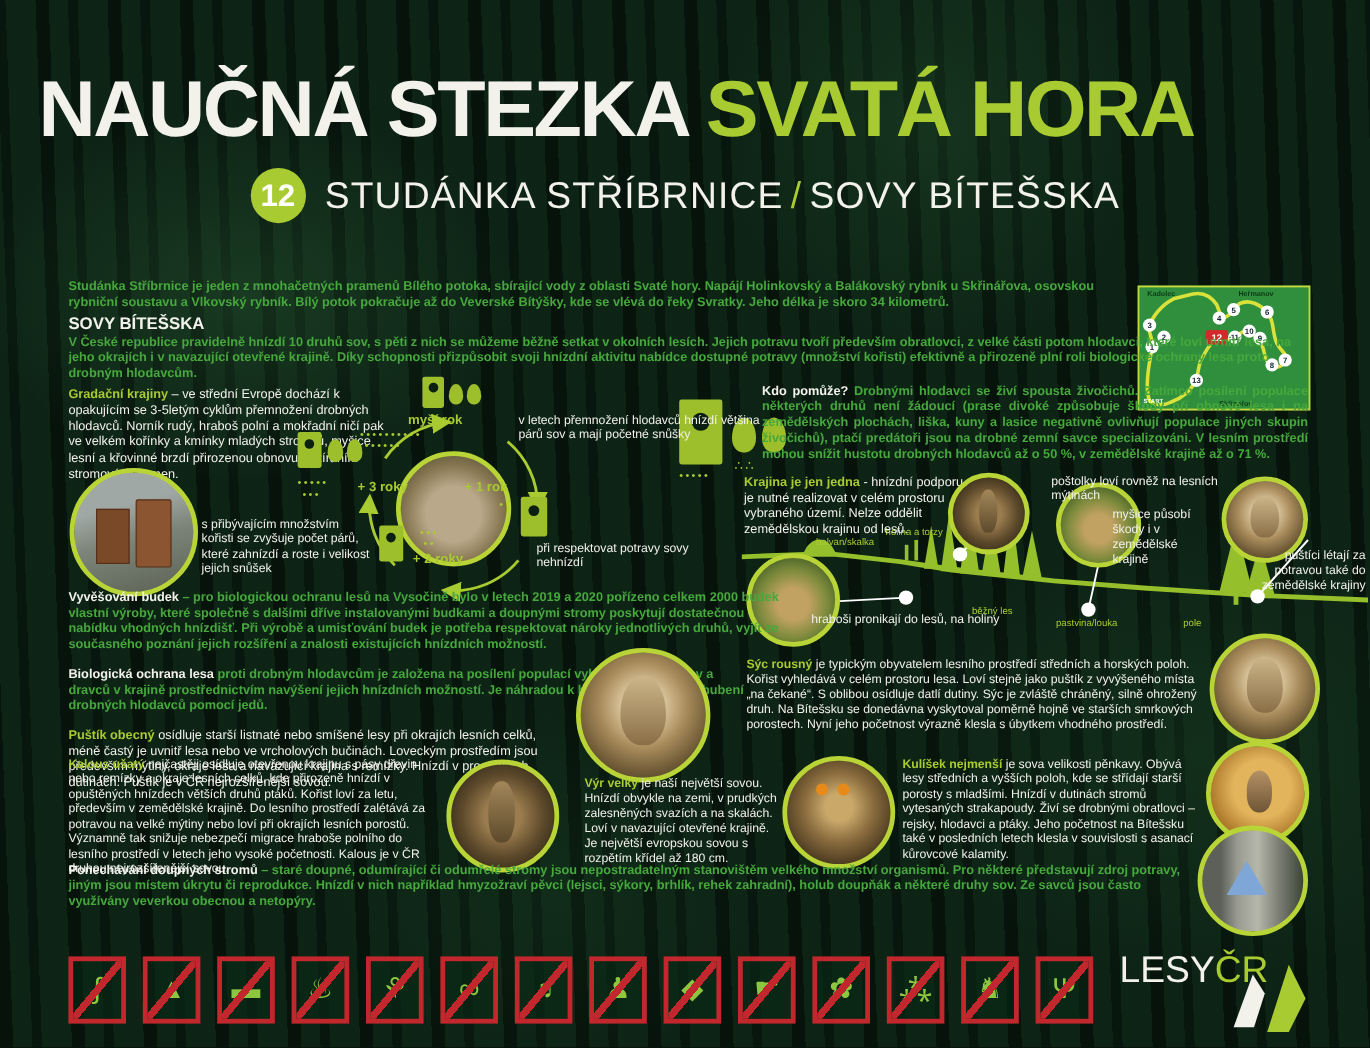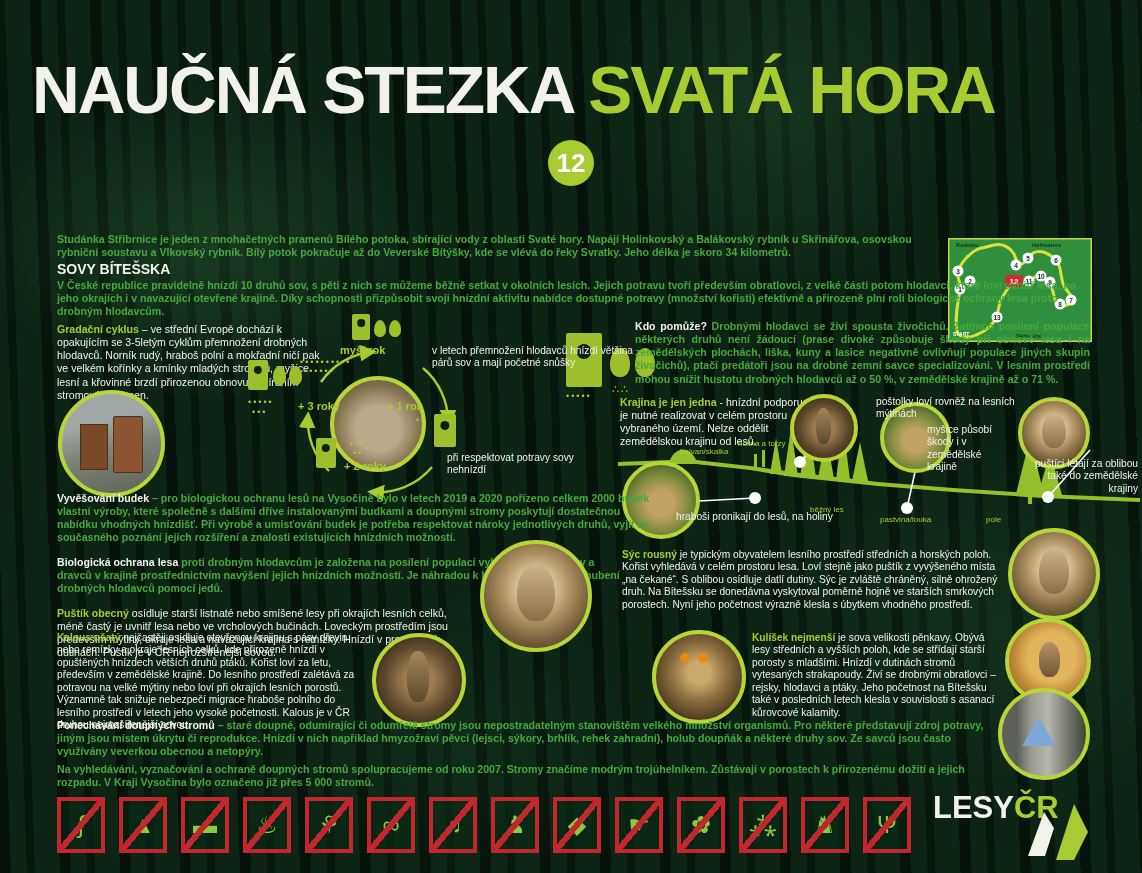--- a/index.html
+++ b/index.html
@@ -54,32 +54,33 @@
     transform:translateX(-50%);background:#0c2012;border-radius:50%;}
   .owlshape{background:#9ebf2c;border-radius:50% 50% 44% 44%/58% 58% 40% 40%;}
   .decor{color:#a9cb32;letter-spacing:2px;font-size:9px;line-height:1;}
   
   .sign{width:48px;height:56px;border:4px solid #c1272d;background:rgba(10,42,22,.55);
     box-sizing:border-box;position:absolute;display:flex;align-items:center;justify-content:center;}
   .sign .g{color:#8dc63f;font-size:24px;line-height:1;}
   .sign::after{content:"";position:absolute;inset:0;
     background:linear-gradient(to bottom right, transparent calc(50% - 3px), #c1272d calc(50% - 3px) calc(50% + 3px), transparent calc(50% + 3px));}
   
-  .logo-txt{font-size:31px;font-weight:bold;letter-spacing:0;}
+  .logo-txt{font-size:31px;font-weight:normal;letter-spacing:0;}
   svg text{font-family:"Liberation Sans",sans-serif;}
 </style>
 </head>
 <body>
 
 <div id="board">
 
   <div class="abs title" style="left:0;top:52px;width:100%;text-align:left;padding-left:32px;"><span class="wh">NAUČNÁ STEZKA </span><span class="ac">SVATÁ HORA</span></div>
 
   <div class="abs subrow" style="left:0;top:140px;">
     <div class="badge">12</div>
+    <div class="subtitle"><span>STUDÁNKA STŘÍBRNICE</span><span class="sep">/</span><span>SOVY BÍTEŠSKA</span></div>
   </div>
 
   <div class="abs body-txt gr b" style="left:57px;top:233px;width:878px;">Studánka Stříbrnice je jeden z mnohačetných pramenů Bílého potoka, sbírající vody z oblasti Svaté hory. Napájí Holinkovský a Balákovský rybník u Skřinářova, osovskou rybniční soustavu a Vlkovský rybník. Bílý potok pokračuje až do Veverské Bítýšky, kde se vlévá do řeky Svratky. Jeho délka je skoro 34 kilometrů.</div>
 
   <svg class="abs" style="left:948px;top:238px;" width="144" height="104" viewBox="0 0 144 104">
     <rect x="0" y="0" width="144" height="104" fill="#2f8f3c" stroke="#c6d93c" stroke-width="3"></rect>
     <path d="M10,96 C6,86 9,68 12,52 C14,44 8,40 10,34 C12,26 20,16 30,11 L46,7 C56,5 62,10 66,16 L69,24 C72,28 76,26 80,20 L85,15 C93,11 102,16 108,22 C114,28 112,40 116,48 C120,56 125,56 123,62 C121,68 114,70 110,66 C104,60 107,52 101,45 C97,39 95,41 92,39 C89,36 86,40 81,43 C76,46 70,46 66,44 C60,48 56,56 52,64 C50,72 50,76 48,80 C44,88 36,94 28,97 C20,101 13,99 10,96 Z" fill="none" stroke="#d9e13b" stroke-width="3"></path>
     <g font-size="6" fill="#0d3a17" font-weight="bold">
       <text x="8" y="9">Kadolec</text>
       <text x="84" y="9">Heřmanov</text>
@@ -112,21 +113,21 @@
       <circle cx="49" cy="79" r="5.5" fill="#fff"></circle>
         <text x="49" y="81.5" font-size="6.5" font-weight="bold" text-anchor="middle" fill="#123">13</text>
       <rect x="57" y="37" width="18" height="12" rx="2" fill="#d22a2a"></rect>
       <text x="66" y="46" font-size="8" font-weight="bold" text-anchor="middle" fill="#fff">12</text>
     </g>
   </svg>
 
   <div class="abs wh b" style="left:57px;top:261px;font-size:14px;">SOVY BÍTEŠSKA</div>
   <div class="abs body-txt gr b" style="left:57px;top:279px;width:1032px;">V České republice pravidelně hnízdí 10 druhů sov, s pěti z nich se můžeme běžně setkat v okolních lesích. Jejich potravu tvoří především obratlovci, z velké části potom hlodavci, které loví uvnitř lesa, na jeho okrajích i v navazující otevřené krajině. Díky schopnosti přizpůsobit svoji hnízdní aktivitu nabídce dostupné potravy (množství kořisti) efektivně a přirozeně plní roli biologické ochrany lesa proto drobným hlodavcům.</div>
 
-  <div class="abs body-txt" style="left:57px;top:323px;width:276px;"><span class="ac b">Gradační cyklus</span><span class="wh"> – ve střední Evropě dochází k opakujícím se 3-5letým cyklům přemnožení drobných hlodavců. Norník rudý, hraboš polní a mokřadní ničí pak ve velkém kořínky a kmínky mladých stromků, myšice lesní a křovinné brzdí přirozenou obnovu požíráním stromových semen.</span></div>
+  <div class="abs body-txt" style="left:57px;top:323px;width:276px;"><span class="ac b">Gradační krajiny</span><span class="wh"> – ve střední Evropě dochází k opakujícím se 3-5letým cyklům přemnožení drobných hlodavců. Norník rudý, hraboš polní a mokřadní ničí pak ve velkém kořínky a kmínky mladých stromků, myšice lesní a křovinné brzdí přirozenou obnovu požíráním stromových semen.</span></div>
 
   <svg class="abs" style="left:285px;top:330px;" width="190" height="186" viewBox="0 0 190 186">
     <defs>
         <marker id="ah" markerWidth="7" markerHeight="7" refX="5" refY="3.5" orient="auto">
       <path d="M0,0 L7,3.5 L0,7 Z" fill="#a9cb32"></path>
         </marker>
       </defs>
     <g fill="none" stroke="#a9cb32" stroke-width="2.4" marker-end="url(#ah)">
       <path d="M138,38 A70,70 0 0 1 163,92"></path>
       <path d="M147,137 A70,70 0 0 1 87,162"></path>
@@ -161,20 +162,21 @@
   <div class="abs owlshape" style="left:289px;top:366px;width:13px;height:19px;"></div>
 
   <div class="abs nestbox" style="left:566px;top:333px;width:36px;height:54px;"></div>
   <div class="abs owlshape" style="left:610px;top:348px;width:20px;height:29px;"></div>
   <div class="abs owlshape" style="left:635px;top:348px;width:20px;height:29px;"></div>
   <div class="abs decor" style="left:612px;top:384px;font-size:11px;">∴∴</div>
   <div class="abs decor" style="left:566px;top:392px;">•••••</div>
 
   <div class="abs wh sm" style="left:432px;top:345px;width:205px;">v letech přemnožení hlodavců hnízdí většina párů sov a mají početné snůšky</div>
   <div class="abs wh sm" style="left:447px;top:452px;width:150px;">při respektovat potravy sovy nehnízdí</div>
+  <div class="abs wh sm" style="left:168px;top:432px;width:140px;">s přibývajícím množstvím kořisti se zvyšuje počet párů, které zahnízdí a roste i velikost jejich snůšek</div>
 
   <div class="abs photo ph-boxes" style="left:58px;top:390px;width:107px;height:107px;"></div>
 
   <div class="abs body-txt b" style="left:635px;top:320px;width:455px;text-align:justify;"><span class="wh">Kdo pomůže?</span><span class="gr"> Drobnými hlodavci se živí spousta živočichů. Zatímco posílení populace některých druhů není žádoucí (prase divoké způsobuje škody při obnově lesa i na zemědělských plochách, liška, kuny a lasice negativně ovlivňují populace jiných skupin živočichů), ptačí predátoři jsou na drobné zemní savce specializováni. V lesním prostředí mohou snížit hustotu drobných hlodavců až o 50 %, v zemědělské krajině až o 71 %.</span></div>
 
   <svg class="abs" style="left:618px;top:390px;" width="522" height="155" viewBox="0 0 522 155">
     <g fill="#95bf2b">
       <path d="M0,72 L52,70 C58,56 72,56 78,70 L132,76 L175,82 L260,92 L335,98 L425,104 L522,108 L522,112 L425,108 L335,102 L260,96 L175,87 L132,80 L78,74 L52,74 L0,76 Z"></path>
       <rect x="136" y="64" width="3" height="13"></rect>
         <rect x="144" y="60" width="3" height="17"></rect>
@@ -211,47 +213,47 @@
 
   <div class="abs body-txt" style="left:620px;top:396px;width:186px;"><span class="ac b">Krajina je jen jedna</span><span class="wh"> - hnízdní podporu je nutné realizovat v celém prostoru vybraného území. Nelze oddělit zemědělskou krajinu od lesů.</span></div>
 
   <div class="abs photo ph-dark" style="left:790px;top:394px;width:68px;height:68px;"></div>
   <div class="abs photo ph-field" style="left:880px;top:402px;width:71px;height:71px;"></div>
   <div class="abs photo ph-owl" style="left:1018px;top:397px;width:72px;height:72px;"></div>
   <div class="abs photo ph-field" style="left:622px;top:461px;width:78px;height:78px;"></div>
 
   <div class="abs wh sm" style="left:876px;top:396px;width:168px;">poštolky loví rovněž na lesních mýtinách</div>
   <div class="abs wh sm" style="left:927px;top:424px;width:82px;">myšice působí škody i v zemědělské krajině</div>
-  <div class="abs wh sm" style="left:1030px;top:458px;width:108px;text-align:right;">puštíci létají za oblibou také do zemědělské krajiny</div>
+  <div class="abs wh sm" style="left:1030px;top:458px;width:108px;text-align:right;">puštíci létají za potravou také do zemědělské krajiny</div>
   <div class="abs wh sm" style="left:676px;top:511px;width:230px;">hraboši pronikají do lesů, na holiny</div>
 
   <div class="abs body-txt b" style="left:57px;top:492px;width:600px;"><span class="wh">Vyvěšování budek</span><span class="gr"> – pro biologickou ochranu lesů na Vysočině bylo v letech 2019 a 2020 pořízeno celkem 2000 budek vlastní výroby, které společně s dalšími dříve instalovanými budkami a doupnými stromy poskytují dostatečnou nabídku vhodných hnízdišť. Při výrobě a umisťování budek je potřeba respektovat nároky jednotlivých druhů, vyjít ze současného poznání jejich rozšíření a znalosti existujících hnízdních možností.</span></div>
 
   <div class="abs body-txt b" style="left:57px;top:556px;width:566px;"><span class="wh">Biologická ochrana lesa</span><span class="gr"> proti drobným hlodavcům je založena na posílení populací vybraných druhů sov a dravců v krajině prostřednictvím navýšení jejich hnízdních možností. Je náhradou k běžně používanému hubení drobných hlodavců pomocí jedů.</span></div>
 
   <div class="abs body-txt" style="left:57px;top:607px;width:415px;"><span class="ac b">Puštík obecný</span><span class="wh"> osídluje starší listnaté nebo smíšené lesy při okrajích lesních celků, méně častý je uvnitř lesa nebo ve vrcholových bučinách. Loveckým prostředím jsou především mýtiny, okraje lesa a navazující krajina s remízky. Hnízdí v prostorných dutinách. Puštík je v ČR nejrozšířenější sovou.</span></div>
 
   <div class="abs photo ph-owl" style="left:480px;top:540px;width:112px;height:112px;"></div>
 
   <div class="abs sm" style="left:622px;top:549px;width:388px;"><span class="ac b">Sýc rousný</span><span class="wh"> je typickým obyvatelem lesního prostředí středních a horských poloh. Kořist vyhledává v celém prostoru lesa. Loví stejně jako puštík z vyvýšeného místa „na čekané“. S oblibou osídluje datlí dutiny. Sýc je zvláště chráněný, silně ohrožený druh. Na Bítešsku se donedávna vyskytoval poměrně hojně ve starších smrkových porostech. Nyní jeho početnost výrazně klesla s úbytkem vhodného prostředí.</span></div>
   <div class="abs photo ph-owl" style="left:1008px;top:528px;width:92px;height:92px;"></div>
 
   <div class="abs sm" style="left:57px;top:632px;width:308px;"><span class="ac b">Kalous ušatý</span><span class="wh"> nejčastěji osídluje otevřenou krajinu s pásy dřevin nebo remízky a okraje lesních celků, kde přirozeně hnízdí v opuštěných hnízdech větších druhů ptáků. Kořist loví za letu, především v zemědělské krajině. Do lesního prostředí zalétává za potravou na velké mýtiny nebo loví při okrajích lesních porostů. Významně tak snižuje nebezpečí migrace hraboše polního do lesního prostředí v letech jeho vysoké početnosti. Kalous je v ČR druhou nejrozšířenější sovou.</span></div>
   <div class="abs photo ph-dark" style="left:372px;top:633px;width:94px;height:94px;"></div>
 
+  <div class="abs sm" style="left:487px;top:648px;width:162px;"><span class="ac b">Výr velký</span><span class="wh"> je naší největší sovou. Hnízdí obvykle na zemi, v prudkých zalesněných svazích a na skalách. Loví v navazující otevřené krajině. Je největší evropskou sovou s rozpětím křídel až 180 cm.</span></div>
   <div class="abs photo ph-eagle" style="left:652px;top:630px;width:94px;height:94px;"></div>
 
   <div class="abs sm" style="left:752px;top:632px;width:246px;"><span class="ac b">Kulíšek nejmenší</span><span class="wh"> je sova velikosti pěnkavy. Obývá lesy středních a vyšších poloh, kde se střídají starší porosty s mladšími. Hnízdí v dutinách stromů vytesaných strakapoudy. Živí se drobnými obratlovci – rejsky, hlodavci a ptáky. Jeho početnost na Bítešsku také v posledních letech klesla v souvislosti s asanací kůrovcové kalamity.</span></div>
   <div class="abs photo ph-gold" style="left:1005px;top:618px;width:86px;height:86px;"></div>
 
   <div class="abs photo ph-tree" style="left:998px;top:688px;width:92px;height:92px;"></div>
 
   <div class="abs body-txt b" style="left:57px;top:719px;width:935px;"><span class="wh">Ponechávání doupných stromů</span><span class="gr"> – staré doupné, odumírající či odumřelé stromy jsou nepostradatelným stanovištěm velkého množství organismů. Pro některé představují zdroj potravy, jiným jsou místem úkrytu či reprodukce. Hnízdí v nich například hmyzožraví pěvci (lejsci, sýkory, brhlík, rehek zahradní), holub doupňák a některé druhy sov. Ze savců jsou často využívány veverkou obecnou a netopýry.</span></div>
 
-  <div class="abs body-txt b gr" style="left:57px;top:763px;width:935px;">Na vyhledávání, vyznačování a ochraně doupných stromů spolupracujeme od roku 2007. Stromy značíme modrým trojúhelníkem. Zůstávají v porostech k přirozenému dožití a jejich rozpadu. V Kraji Vysočina bylo označeno již přes 5 000 stromů.</div>
 
   <div class="sign" style="left:57px;top:797px;">
       <span class="g">∫</span>
     </div>
   <div class="sign" style="left:119px;top:797px;">
       <span class="g">▲</span>
     </div>
   <div class="sign" style="left:181px;top:797px;">
       <span class="g">▬</span>
     </div>

